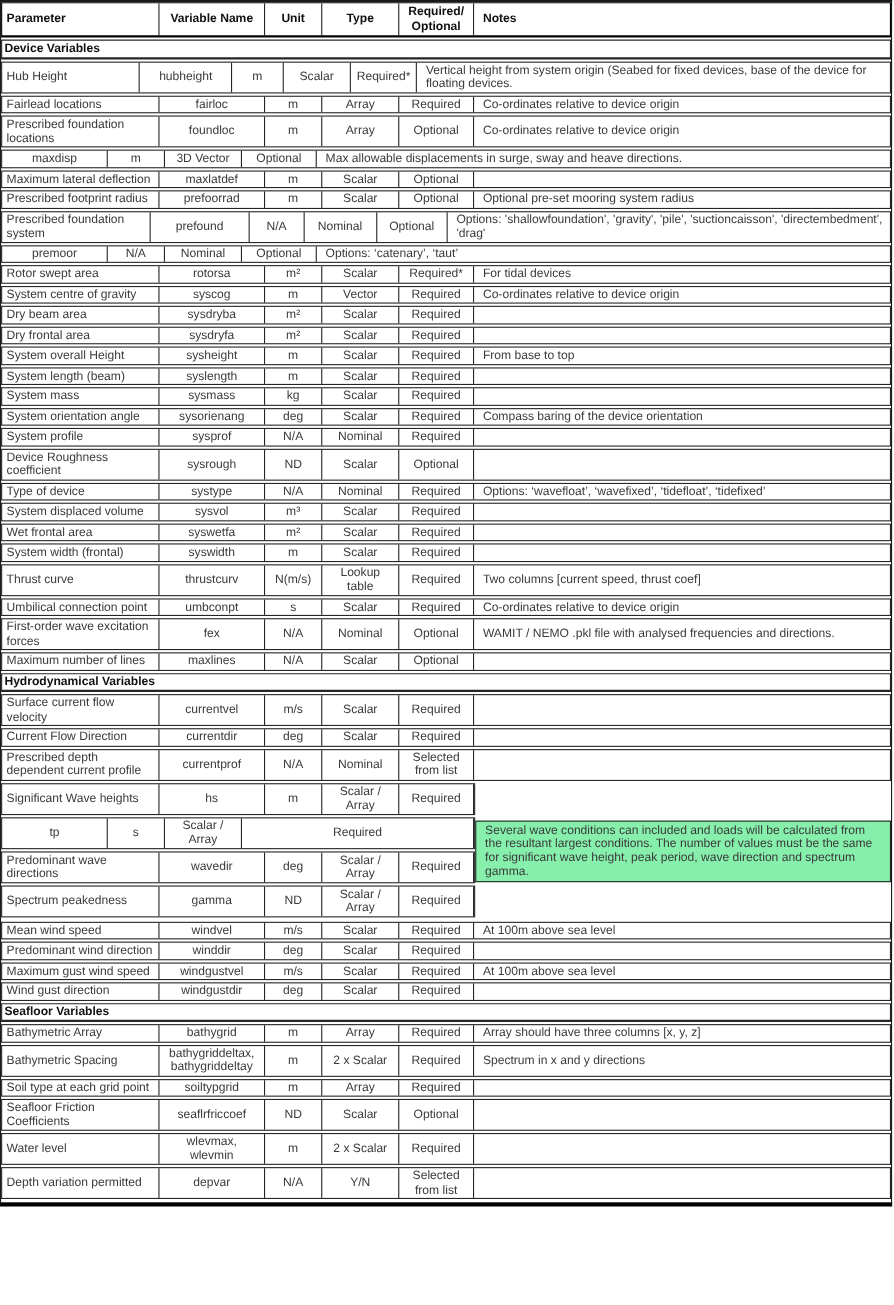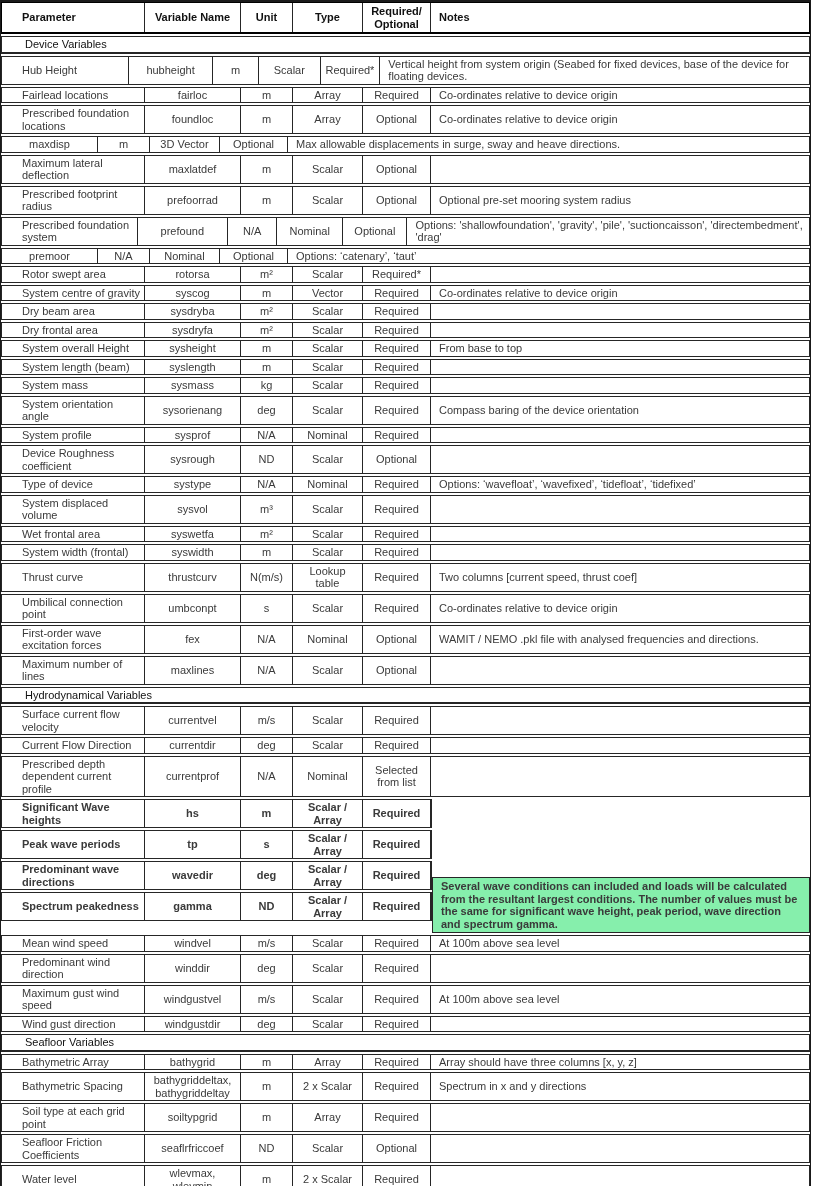--- a/index.html
+++ b/index.html
@@ -42,57 +42,56 @@
     color: #111111;
     min-height: 32px;
   }
   .section-row {
     display: flex;
     align-items: center;
     border: 1px solid #262626;
     border-bottom-width: 2px;
     margin-bottom: 2px;
     min-height: 15px;
-    padding: 1px 3px 1px 23px;
-    font-weight: normal;
+    padding: 1px 3px 1px 2px;
+    font-weight: bold;
     color: #111111;
     box-sizing: border-box;
   }
   .td {
     display: flex;
     align-items: center;
     justify-content: center;
     text-align: center;
     padding: 1px 3px;
     border-right: 1px solid #262626;
     box-sizing: border-box;
     white-space: pre-line;
   }
-  .td.c1 { width: 143px; justify-content: flex-start; text-align: left; padding-left: 20px; }
+  .td.c1 { width: 143px; justify-content: flex-start; text-align: left; padding-left: 4px; }
   .td.c2 { width: 96px; }
   .td.c3 { width: 52px; }
   .td.c4 { width: 70px; }
   .td.c5 { width: 68px; }
   .td.c6 { flex: 1 1 auto; justify-content: flex-start; text-align: left; padding-left: 8px; border-right: none; }
 
   
   .tr-group {
     display: flex;
-    align-items: flex-end;
+    align-items: center;
     margin-bottom: 2px;
-    font-weight: bold;
   }
   .group-left {
     width: 431px;
     flex: 0 0 431px;
     display: flex;
     flex-direction: column;
   }
   .group-left .tr { margin-bottom: 2px; }
-  .group-left .tr:last-child { margin-bottom: 12px; }
+  .group-left .tr:last-child { margin-bottom: 2px; }
   .group-left .td.c5 { flex: 1 1 auto; }
   .group-notes {
     flex: 1 1 auto;
     border: 1px solid #262626;
     box-sizing: border-box;
     display: flex;
     align-items: center;
     text-align: left;
     padding: 2px 10px 2px 8px;
     background: #86efac;
@@ -173,20 +172,21 @@
       <div class="td c4">Nominal</div>
       <div class="td c5">Optional</div>
       <div class="td c6">Options: ‘catenary’, ‘taut’</div>
     </div>
     <div class="tr">
       <div class="td c1">Rotor swept area</div>
       <div class="td c2">rotorsa</div>
       <div class="td c3">m²</div>
       <div class="td c4">Scalar</div>
       <div class="td c5">Required*</div>
+      <div class="td c6">For tidal devices</div>
     </div>
     <div class="tr">
       <div class="td c1">System centre of gravity</div>
       <div class="td c2">syscog</div>
       <div class="td c3">m</div>
       <div class="td c4">Vector</div>
       <div class="td c5">Required</div>
       <div class="td c6">Co-ordinates relative to device origin</div>
     </div>
     <div class="tr">
@@ -345,21 +345,20 @@
     <div class="tr-group">
       <div class="group-left">
         <div class="tr">
           <div class="td c1">Significant Wave heights</div>
           <div class="td c2">hs</div>
           <div class="td c3">m</div>
           <div class="td c4">Scalar / Array</div>
           <div class="td c5">Required</div>
         </div>
         <div class="tr">
-          <div class="td c1">Peak wave periods</div>
           <div class="td c2">tp</div>
           <div class="td c3">s</div>
           <div class="td c4">Scalar / Array</div>
           <div class="td c5">Required</div>
         </div>
         <div class="tr">
           <div class="td c1">Predominant wave directions</div>
           <div class="td c2">wavedir</div>
           <div class="td c3">deg</div>
           <div class="td c4">Scalar / Array</div>

